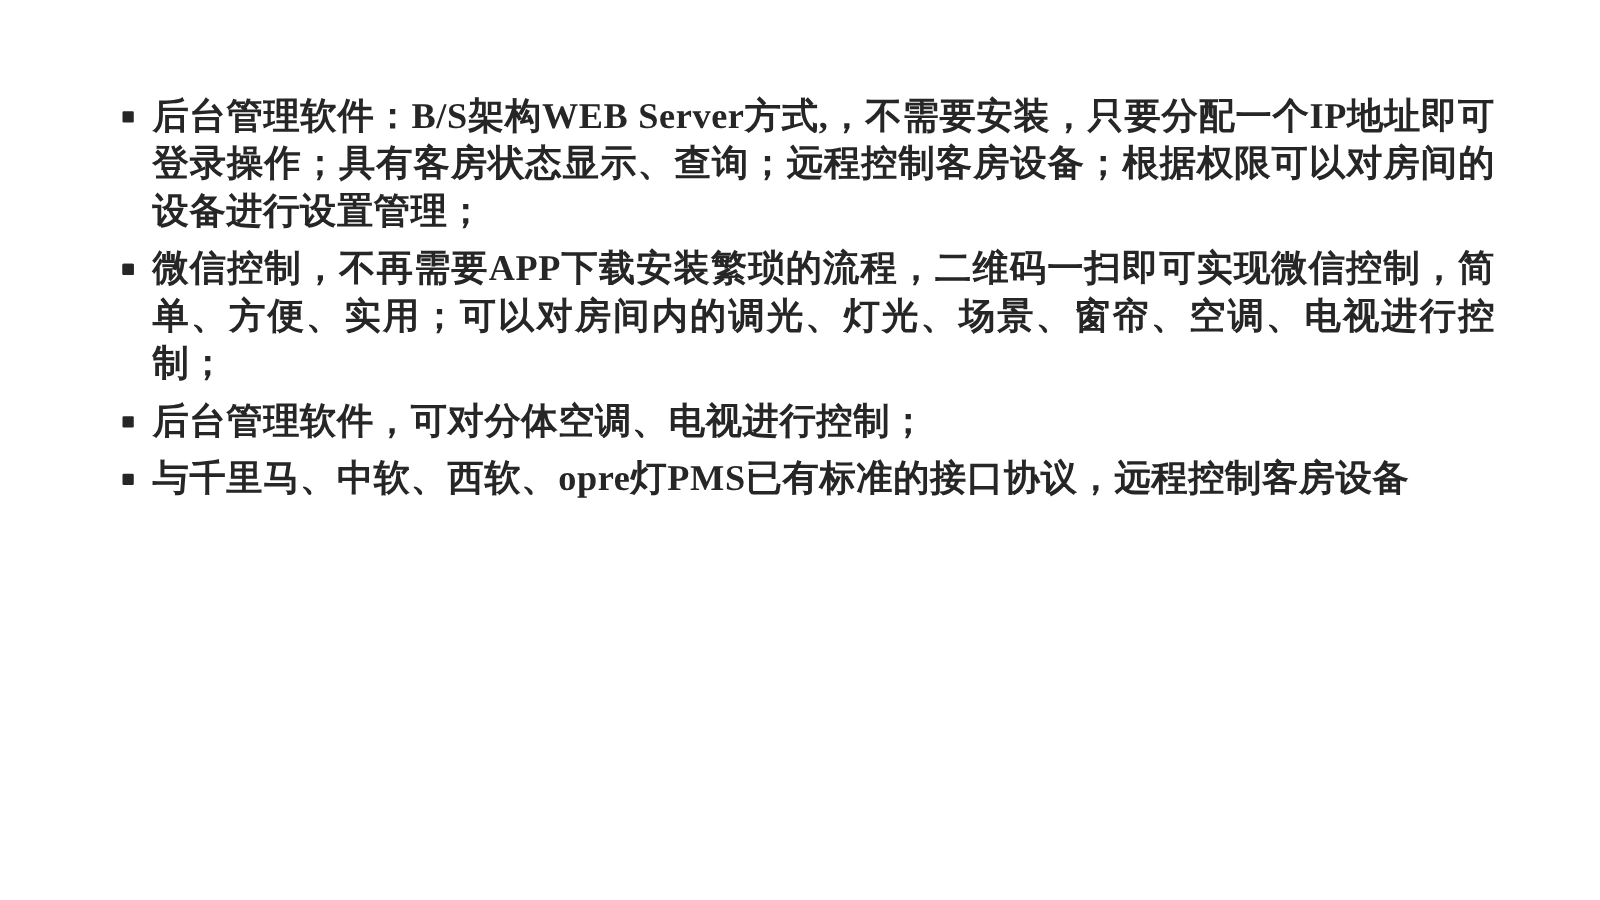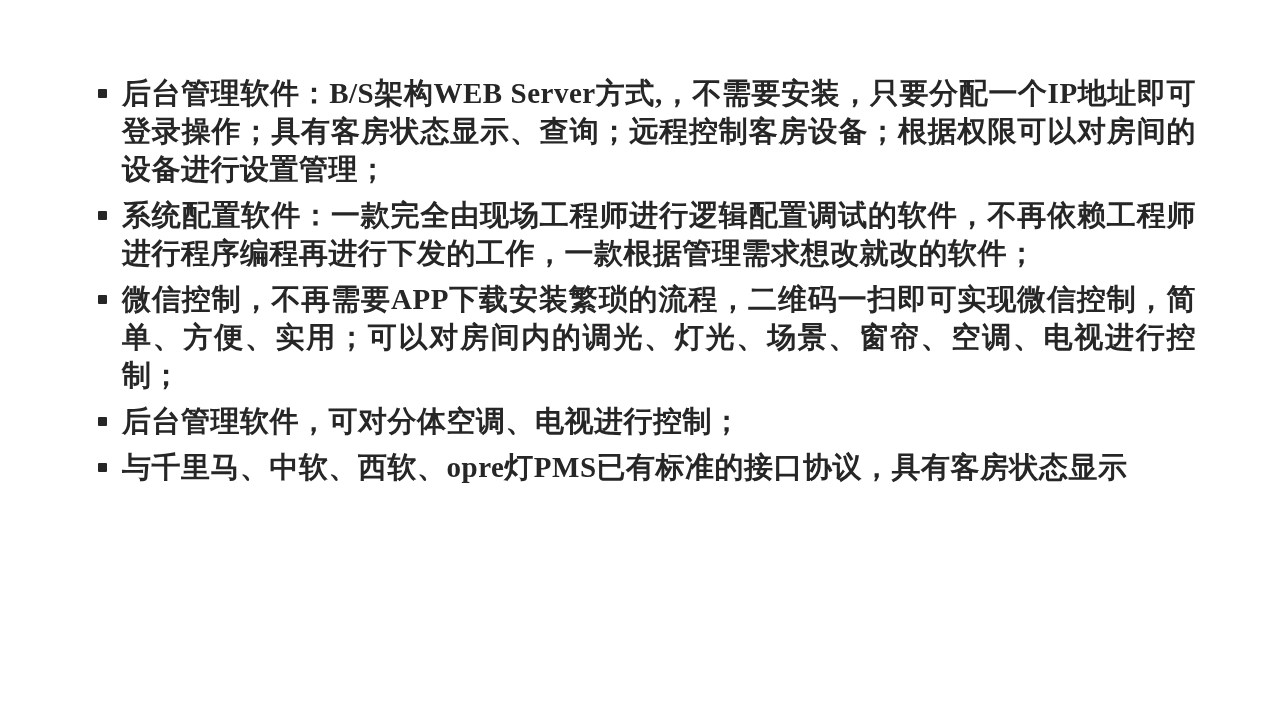--- a/index.html
+++ b/index.html
@@ -52,32 +52,31 @@
 <div class="slide">
   <div class="content">
 
     <div class="bullet-item">
       <span class="bullet-marker"></span>
       <span>后台管理软件：B/S架构WEB Server方式,，不需要安装，只要分配一个IP地址即可登录操作；具有客房状态显示、查询；远程控制客房设备；根据权限可以对房间的设备进行设置管理；</span>
     </div>
 
     <div class="bullet-item">
       <span class="bullet-marker"></span>
-      <span>系统配置软件：一款完全由现场工程师进行逻辑配置调试的软件，不再依赖工程师进行程序编程再进行下发的工作，一款根据管理需求想改就改的软件；</span>
     </div>
 
     <div class="bullet-item">
       <span class="bullet-marker"></span>
       <span>微信控制，不再需要APP下载安装繁琐的流程，二维码一扫即可实现微信控制，简单、方便、实用；可以对房间内的调光、灯光、场景、窗帘、空调、电视进行控制；</span>
     </div>
 
     <div class="bullet-item">
       <span class="bullet-marker"></span>
       <span>后台管理软件，可对分体空调、电视进行控制；</span>
     </div>
 
     <div class="bullet-item">
       <span class="bullet-marker"></span>
-      <span>与千里马、中软、西软、opre灯PMS已有标准的接口协议，具有客房状态显示</span>
+      <span>与千里马、中软、西软、opre灯PMS已有标准的接口协议，远程控制客房设备</span>
     </div>
 
   </div>
 </div>
 
 </body></html>

